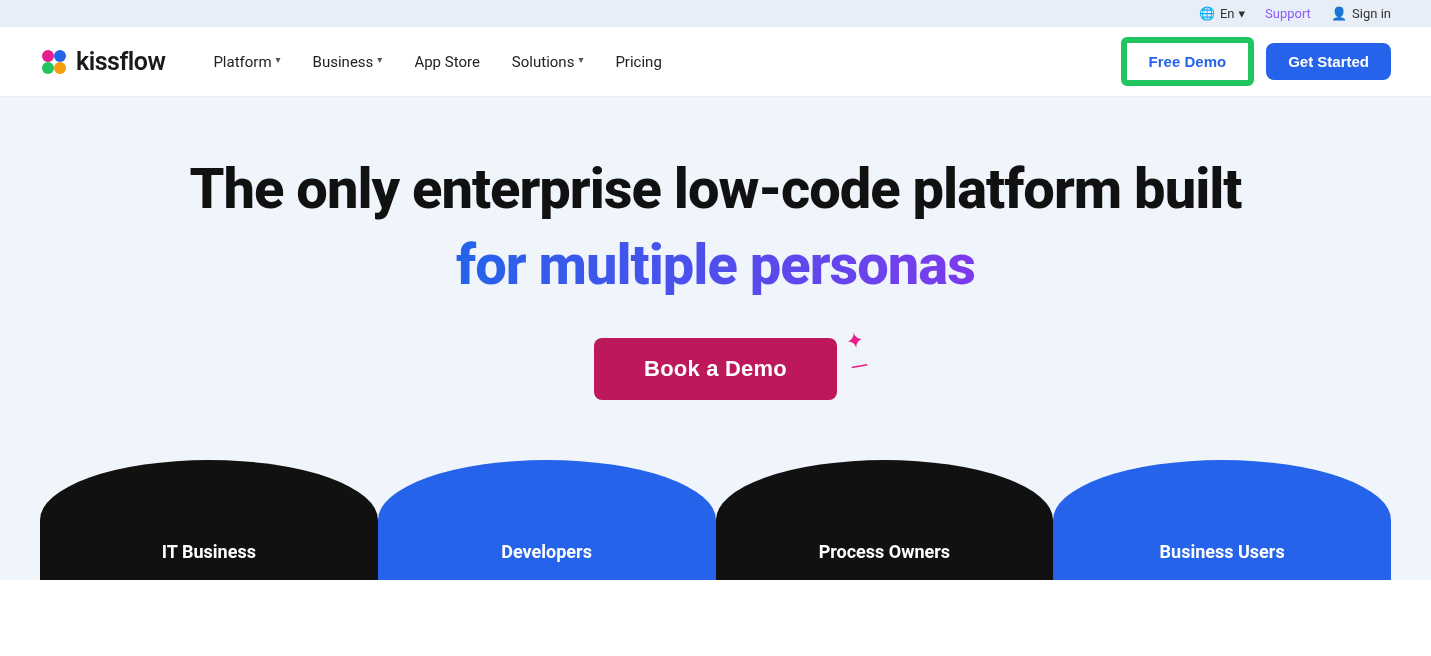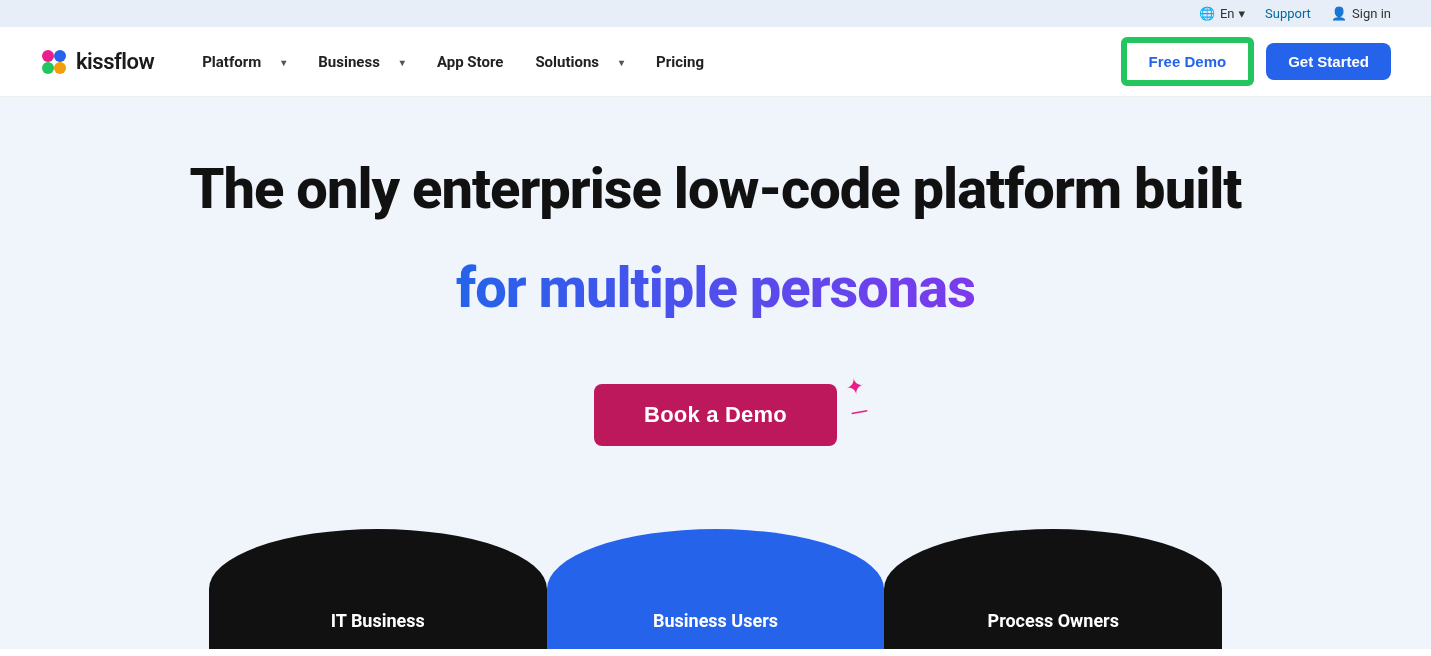--- a/index.html
+++ b/index.html
@@ -15,21 +15,21 @@
       gap: 20px;
       font-size: 13px;
       color: #333;
     }
     .top-bar-lang {
       display: flex;
       align-items: center;
       gap: 4px;
       cursor: pointer;
     }
-    .top-bar-support { cursor: pointer; color: #0369a1; }
+    .top-bar-support { cursor: pointer; color: #8b5cf6; }
     .top-bar-signin {
       display: flex;
       align-items: center;
       gap: 5px;
       cursor: pointer;
       color: #333;
     }
 
     
     .navbar {
@@ -50,39 +50,38 @@
       display: flex;
       align-items: center;
       gap: 8px;
       text-decoration: none;
     }
     .logo-icon {
       width: 28px;
       height: 28px;
     }
     .logo-text {
-      font-size: 22px;
+      font-size: 25px;
       font-weight: 600;
       color: #1a1a1a;
       letter-spacing: -0.5px;
     }
     .nav-links {
       display: flex;
       align-items: center;
       gap: 8px;
     }
     .nav-item {
       display: flex;
-      align-items: center;
-      gap: 20px;
+      gap: 4px;
       padding: 8px 12px;
       font-size: 15px;
       color: #222;
       cursor: pointer;
-      font-weight: 700;
+      font-weight: 400;
       border-radius: 4px;
       white-space: nowrap;
     }
     .chevron {
       font-size: 10px;
       color: #555;
       margin-top: 1px;
     }
     .nav-right {
       display: flex;
@@ -114,21 +113,20 @@
     .hero {
       background: #f0f4fb;
       min-height: 480px;
       display: flex;
       flex-direction: column;
       align-items: center;
       justify-content: flex-start;
       padding: 60px 40px 0;
       text-align: center;
       position: relative;
-      gap: 23px;
     }
     .hero-title-line1 {
       font-size: 56px;
       font-weight: 800;
       color: #111;
       line-height: 1.15;
       letter-spacing: -1px;
     }
     .hero-title-line2 {
       font-size: 56px;
@@ -255,19 +253,22 @@
   <div class="hero-cta-area">
     <button class="btn-book-demo">Book a Demo</button>
     <span class="sparkle-icon">✦<br>─</span>
   </div>
 
   <div class="personas">
     <div class="persona-card persona-dark">
       <span>IT Business</span>
     </div>
     <div class="persona-card persona-blue">
-      <span>Business Users</span>
+      <span>Developers</span>
     </div>
     <div class="persona-card persona-dark">
       <span>Process Owners</span>
     </div>
+    <div class="persona-card persona-blue">
+      <span>Business Users</span>
+    </div>
   </div>
 </section>
 
 </body></html>

